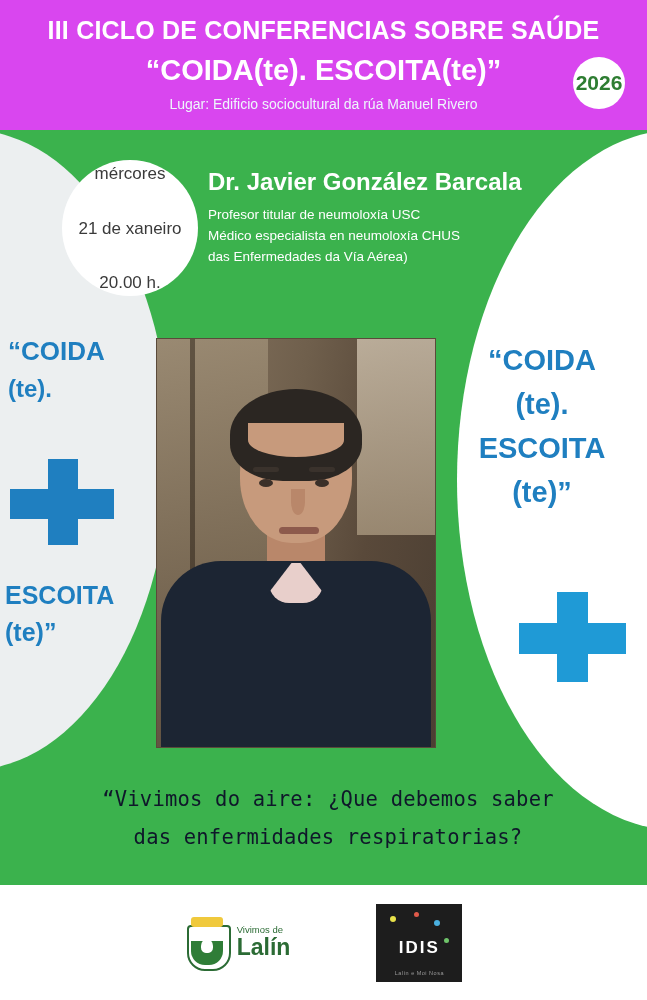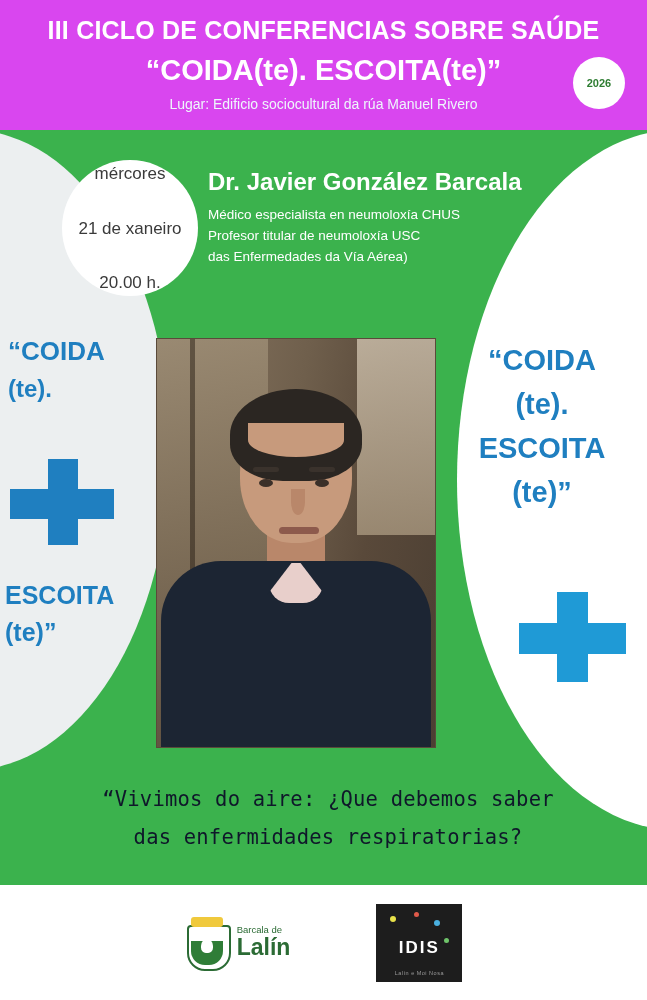--- a/index.html
+++ b/index.html
@@ -59,21 +59,21 @@
   }
   .year-badge {
     position: absolute;
     top: 57px;
     right: 22px;
     width: 52px;
     height: 52px;
     border-radius: 50%;
     background: #ffffff;
     color: #2e7d32;
-    font-size: 11px;
+    font-size: 21px;
     font-weight: bold;
     display: flex;
     align-items: center;
     justify-content: center;
   }
 
   
   .left-blob {
     position: absolute;
     left: -230px;
@@ -474,22 +474,22 @@
   </div>
 
   <div class="date-circle">
     <div>mércores</div>
     <div>21 de xaneiro</div>
     <div>20.00 h.</div>
   </div>
 
   <div class="speaker">
     <div class="speaker-name">Dr. Javier González Barcala</div>
+    <div class="speaker-line">Profesor titular de neumoloxía USC</div>
     <div class="speaker-line">Médico especialista en neumoloxía CHUS</div>
-    <div class="speaker-line">Profesor titular de neumoloxía USC</div>
     <div class="speaker-line">das Enfermedades da Vía Aérea)</div>
   </div>
 
   <div class="left-slogan">
     <div>“COIDA</div>
     <div class="l2">(te).</div>
   </div>
 
   <svg class="cross-left" viewBox="0 0 110 92">
     <path d="M40 4 h30 v30 h36 v30 h-36 v26 h-30 v-26 h-38 v-30 h38 z" fill="#1f7fc0"></path>
@@ -539,21 +539,21 @@
 
   <div class="footer">
     <div class="logo-lalin">
       <div class="shield">
         <div class="shield-body"></div>
         <div class="shield-green"></div>
         <div class="shield-tree"></div>
         <div class="crown"></div>
       </div>
       <div class="lalin-text">
-        <span class="lalin-small">Barcala de</span>
+        <span class="lalin-small">Vivimos de</span>
         <span class="lalin-big">Lalín</span>
       </div>
     </div>
 
     <div class="logo-lkmo">
       <span class="lkmo-dot" style="left:14px;top:12px;width:6px;height:6px;background:#e8e14a;"></span>
       <span class="lkmo-dot" style="left:38px;top:8px;width:5px;height:5px;background:#e05a4a;"></span>
       <span class="lkmo-dot" style="left:58px;top:16px;width:6px;height:6px;background:#4ab0e0;"></span>
       <span class="lkmo-dot" style="left:68px;top:34px;width:5px;height:5px;background:#6fc46a;"></span>
       <span class="lkmo-text">IDIS</span>

